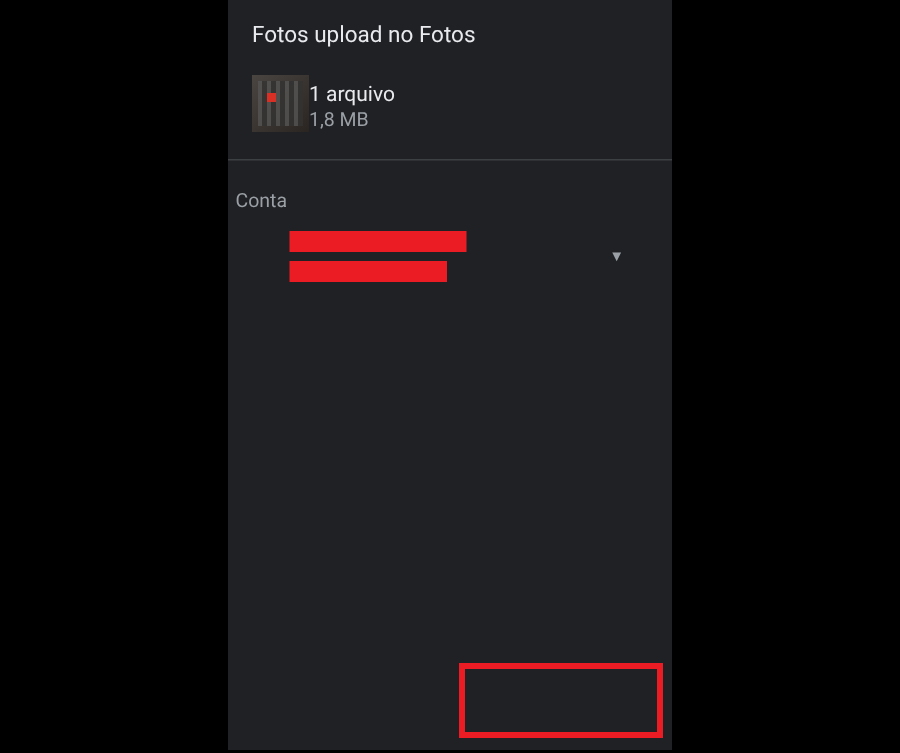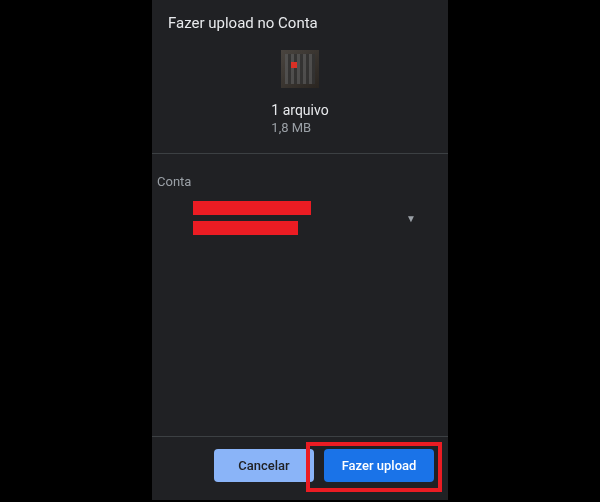--- a/index.html
+++ b/index.html
@@ -29,24 +29,22 @@
       padding: 14px 16px 10px 16px;
     }
     .title {
       color: #e8eaed;
       font-size: 15px;
       font-weight: 400;
     }
     .file-section {
       padding: 8px 16px 18px 16px;
       display: flex;
-      align-items: center;
-      gap: 14px;
+      align-items: flex-end;
       border-bottom: 1px solid #3c4043;
-      flex-direction: column;
     }
     .thumb {
       width: 38px;
       height: 38px;
       background: linear-gradient(135deg, #4a4540 0%, #2a2520 100%);
       position: relative;
       overflow: hidden;
       flex-shrink: 0;
     }
     .thumb::before {
@@ -148,21 +146,21 @@
       border: 4px solid #eb1c23;
       pointer-events: none;
     }
   </style>
 </head>
 <body>
 
 <div class="dialog">
 
   <div class="header">
-    <div class="title">Fazer upload no Conta</div>
+    <div class="title">Fotos upload no Fotos</div>
   </div>
 
   <div class="file-section">
     <div class="thumb"></div>
     <div class="file-info">
       <div class="file-count">1 arquivo</div>
       <div class="file-size">1,8 MB</div>
     </div>
   </div>
 
@@ -170,20 +168,16 @@
     <div class="account-label">Conta</div>
     <div class="account-row">
       <div class="redacted-block">
         <div class="redacted line1"></div>
         <div class="redacted line2"></div>
       </div>
       <div class="dropdown-arrow">▼</div>
     </div>
   </div>
 
-  <div class="footer">
-    <button class="btn btn-cancel">Cancelar</button>
-    <button class="btn btn-upload">Fazer upload</button>
-  </div>
 
   <div class="highlight-box" style="bottom:8px; right:6px; width:136px; height:50px;"></div>
 
 </div>
 
 </body></html>

